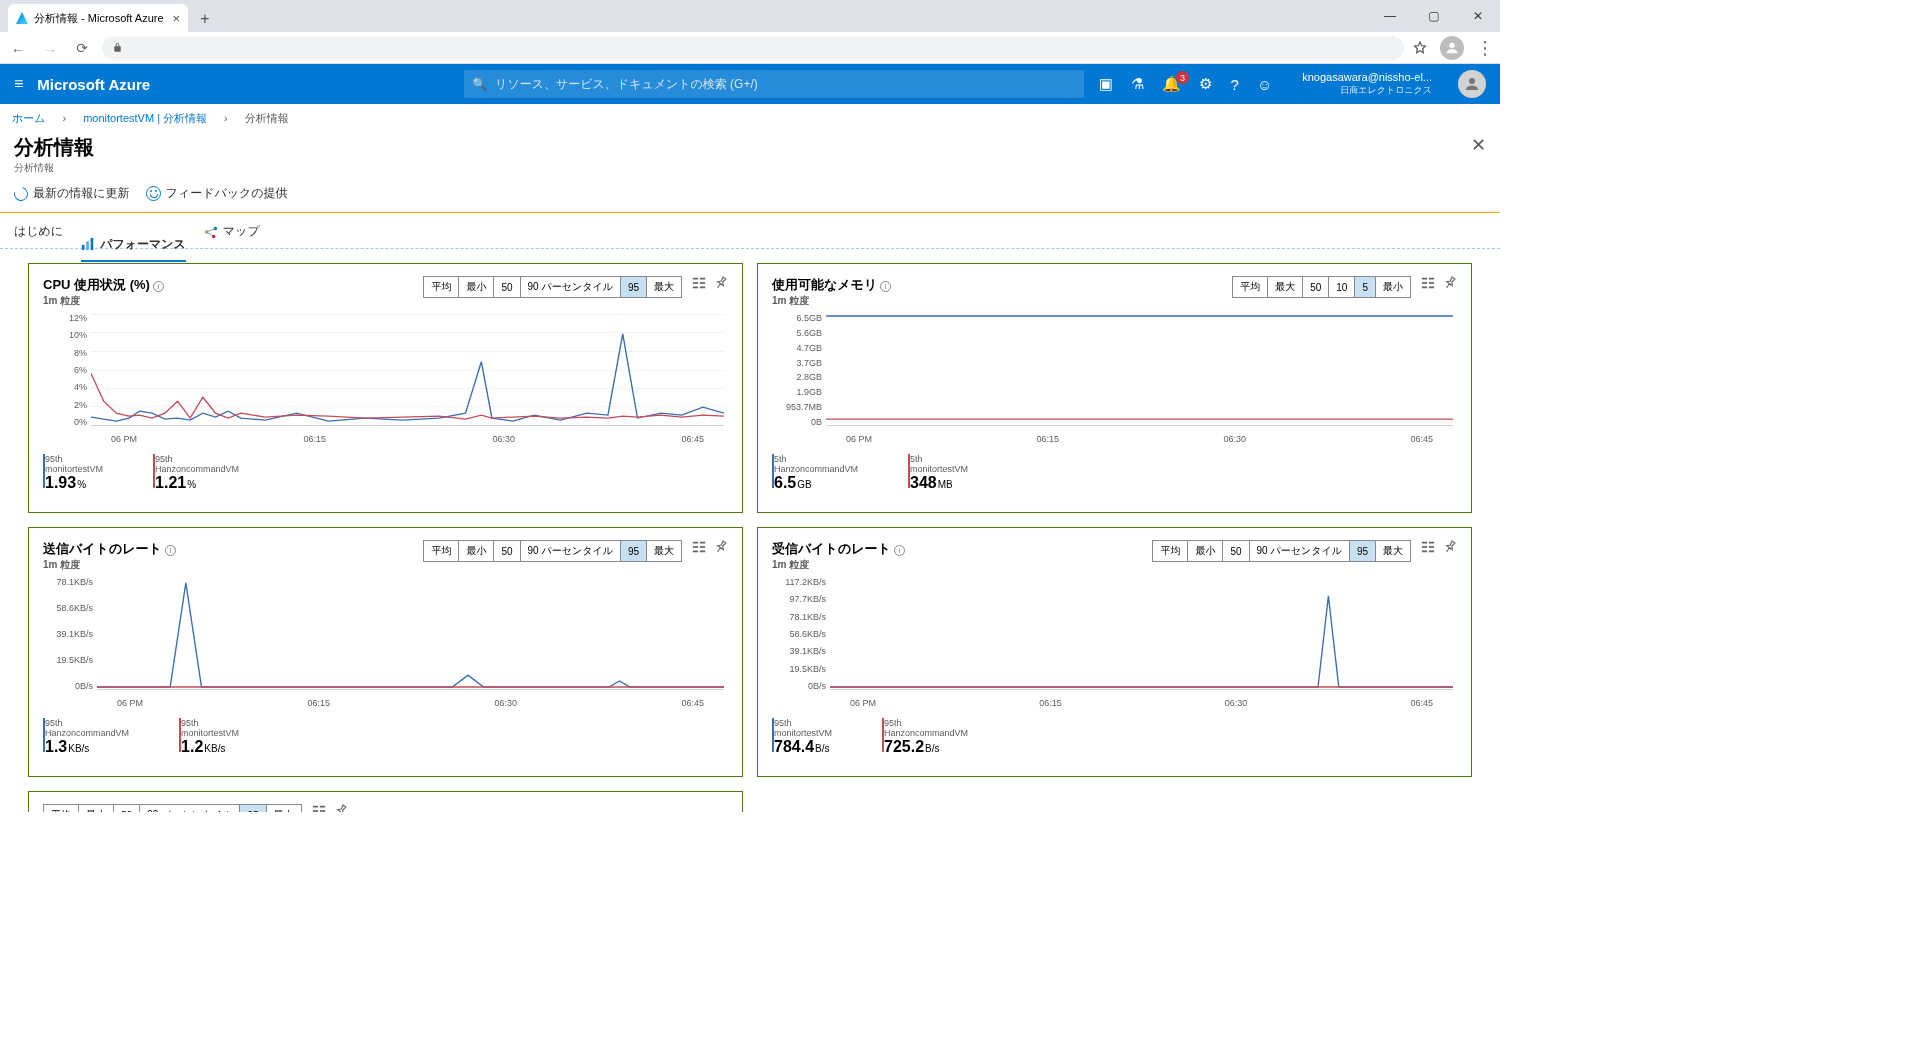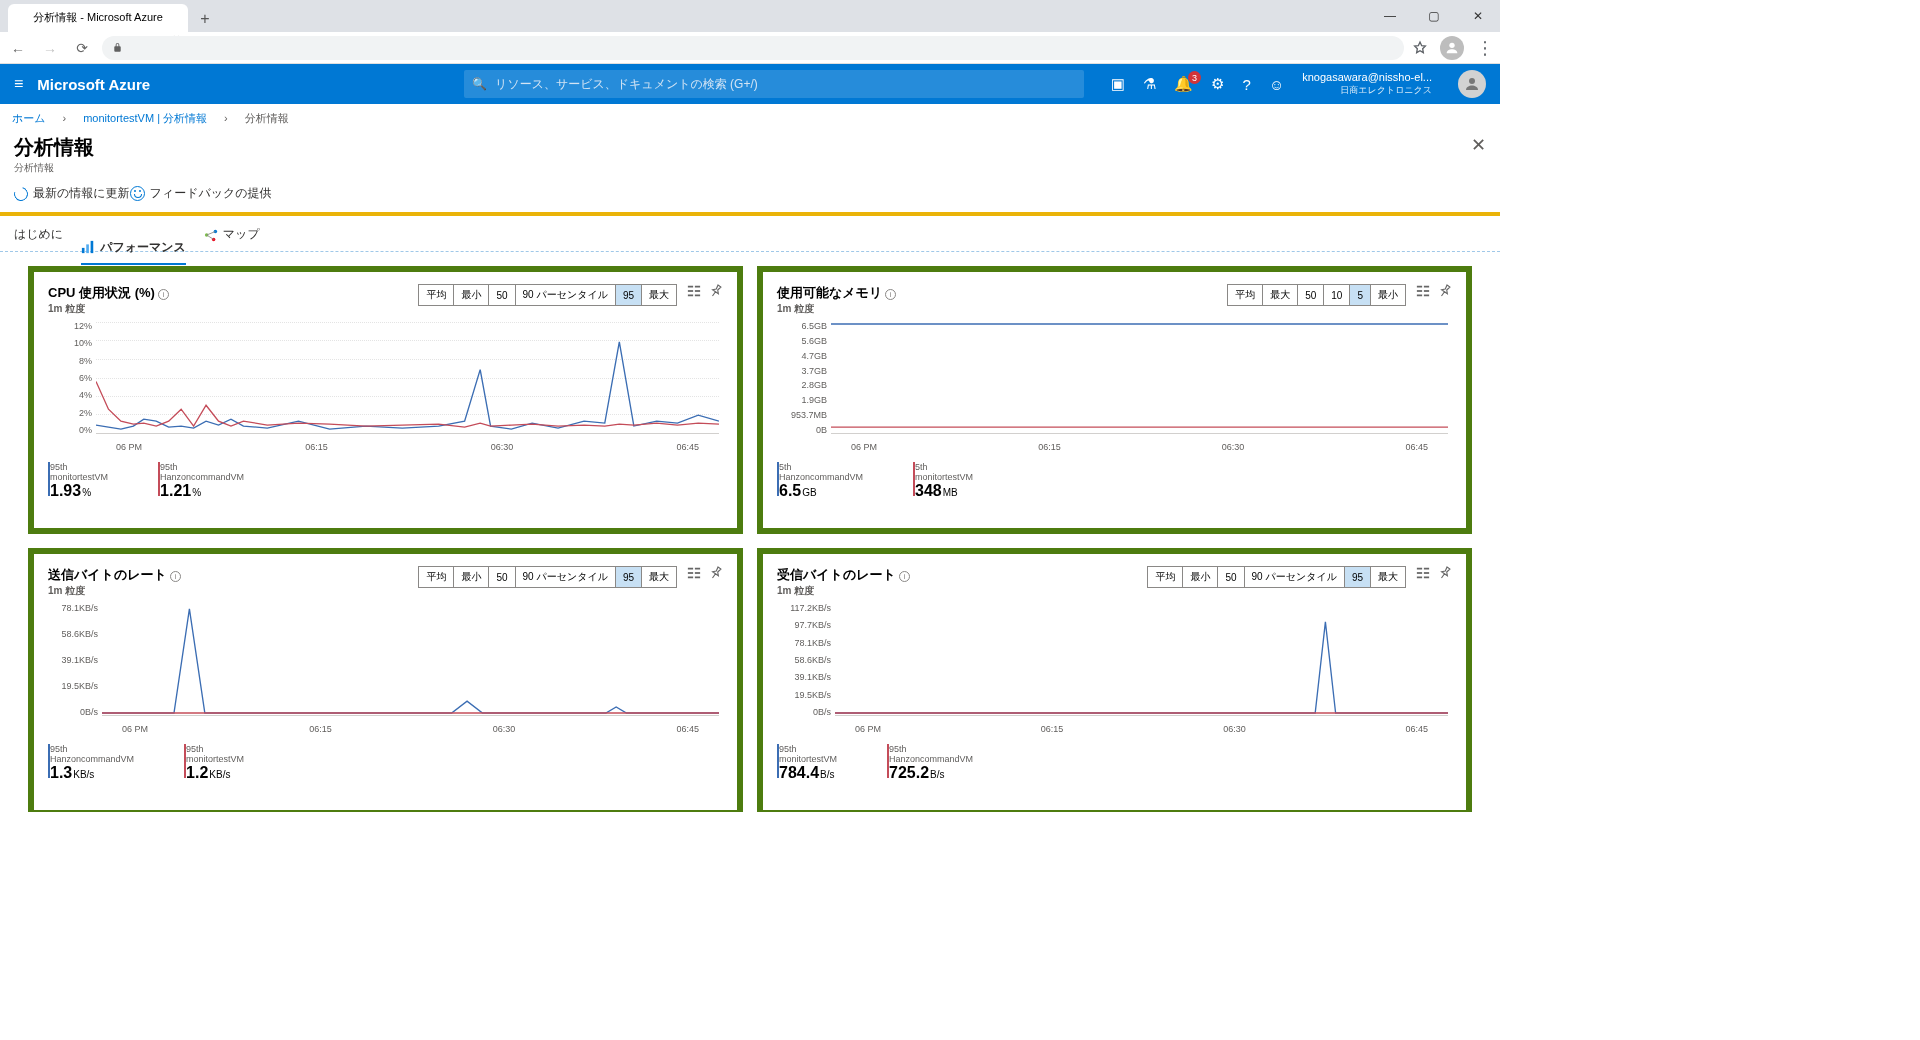--- a/index.html
+++ b/index.html
@@ -1,20 +1,20 @@
 <!DOCTYPE html>
 <html><head>
 <meta charset="utf-8">
 <style>
 * { margin:0; padding:0; box-sizing:border-box; font-family:"Segoe UI","Yu Gothic UI",Meiryo,sans-serif; }
 body { background:#fff; width:1500px; height:812px; overflow:hidden; font-size:12px; }
 
 
 .browser-top { height:32px; background:#dee1e6; display:flex; align-items:flex-end; padding-left:8px; }
-.tab { background:#fff; height:28px; width:180px; border-radius:6px 6px 0 0; display:flex; align-items:center; padding:0 8px; gap:6px; font-size:11px;flex-direction:column; }
+.tab { background:#fff; height:28px; width:180px; border-radius:6px 6px 0 0; display:flex; align-items:center; padding:0 8px; gap:6px; font-size:11px; }
 .tab .azure-logo { width:12px; height:12px; background:linear-gradient(135deg,#0078d4,#40e0ff); clip-path:polygon(50% 0,100% 100%,0 100%); }
 .tab .close { margin-left:auto; font-size:13px; color:#555; }
 .newtab { width:26px; height:26px; display:flex; align-items:center; justify-content:center; font-size:16px; color:#555; margin-left:4px; }
 .win-controls { margin-left:auto; display:flex; }
 .win-controls div { width:44px; height:32px; display:flex; align-items:center; justify-content:center; color:#333; }
 
 .url-bar { height:32px; background:#fff; border-bottom:1px solid #e0e0e0; display:flex; align-items:center; padding:0 6px; gap:8px; }
 .nav-btn { width:24px; height:24px; display:flex; align-items:center; justify-content:center; color:#666; font-size:14px; }
 .url-pill { flex:1; height:24px; background:#f1f3f4; border-radius:12px; display:flex; align-items:center; padding:0 10px; font-size:12px; color:#5f6368; gap:6px; }
 .lock-icon-svg{width:11px;height:11px;fill:#616161;}
@@ -25,52 +25,52 @@
 .more-v { font-size:18px; }
 
 
 .az-header { height:40px; background:#0078d4; display:flex; align-items:center; color:#fff; padding:0 14px; gap:14px; }
 .burger { font-size:16px; }
 .brand { font-size:15px; font-weight:600; }
 .az-search { margin-left:300px; flex:0 0 620px; height:28px; background:rgba(255,255,255,.15); border-radius:2px; display:flex; align-items:center; padding:0 8px; gap:8px; color:#d3e4f4; font-size:12px; }
 .az-icons { margin-left:auto; display:flex; gap:18px; align-items:center; font-size:15px; position:relative; }
 .bell-wrap { position:relative; }
 .bell-badge { position:absolute; top:-4px; right:-8px; background:#d13438; color:#fff; font-size:9px; width:13px; height:13px; border-radius:50%; display:flex; align-items:center; justify-content:center; }
-.user-block { display:flex; flex-direction:column; align-items:flex-end; font-size:11px; line-height:13px; margin-left:0; }
+.user-block { display:flex; flex-direction:column; align-items:flex-end; font-size:11px; line-height:13px; margin-left:12px; }
 .user-avatar { width:28px; height:28px; border-radius:50%; background:#d2d2d2; margin-left:8px; display:flex; align-items:center; justify-content:center;}
 .user-avatar svg{width:18px;height:18px;fill:#777;}
 
 
 .breadcrumb { height:28px; display:flex; align-items:center; padding:0 12px; font-size:11px; gap:17px; color:#605e5c; }
 .breadcrumb a { color:#0078d4; text-decoration:none; }
 
 
 .page-title-row { padding:2px 14px 6px; display:flex; align-items:flex-start; }
 .page-title { font-size:20px; font-weight:600; }
 .page-sub { font-size:10px; color:#605e5c; }
 .close-panel { margin-left:auto; font-size:18px; color:#605e5c; }
 
 
-.cmd-bar { padding:4px 14px 10px; display:flex; font-size:12px; border-bottom:4px solid #eab308; }
+.cmd-bar { padding:4px 14px 10px; display:flex; gap:16px; font-size:12px; border-bottom:1px solid #eab308; }
 .cmd-item { display:flex; align-items:center; gap:5px; color:#323130; }
 .refresh-ic { width:14px; height:14px; border:1.5px solid #0078d4; border-radius:50%; border-top-color:transparent; transform:rotate(-30deg); }
 .face-ic{width:15px;height:15px;border:1.2px solid #0078d4;border-radius:50%;position:relative;}
 .face-ic:before{content:"";position:absolute;width:2px;height:2px;background:#0078d4;border-radius:50%;top:3px;left:3px;box-shadow:5px 0 0 #0078d4;}
 .face-ic:after{content:"";position:absolute;width:6px;height:3px;border:1px solid #0078d4;border-top:0;border-radius:0 0 6px 6px;bottom:2px;left:3px;}
 
 
 .tabs-row { padding:0 14px; display:flex; gap:18px; font-size:12px; border-bottom:1px dashed #a0c8e8; height:34px; align-items:center; margin-top:2px;}
 .tab-item { display:flex; align-items:center; gap:5px; height:100%; color:#323130; }
 .tab-item.active { border-bottom:2px solid #0078d4; font-weight:600;margin-top:27px; }
 .tab-ic { width:14px; height:14px; }
 
 
 .content { padding:14px 28px 0; height:590px; overflow-y:scroll; position:relative; }
 .cards-grid { display:grid; grid-template-columns:1fr 1fr; gap:14px; }
-.card { border:6px solid #4d7c0f; background:#fff; padding:12px 14px 28px; }
+.card { border:1px solid #4d7c0f; background:#fff; padding:12px 14px 20px; }
 .card-head { display:flex; }
 .card-head-left { flex:1; }
 .card-title { font-size:13px; font-weight:600; }
 .info-ic{display:inline-flex; width:11px;height:11px;border:1px solid #8a8886;border-radius:50%;color:#8a8886;font-size:8px;align-items:center;justify-content:center;margin-left:3px;}
 .card-sub { font-size:10px; color:#605e5c; font-weight:600; }
 .seg { display:flex; border:1px solid #8a8886; height:22px; font-size:10px; }
 .seg button { border:0; border-right:1px solid #8a8886; background:#fff; padding:0 7px; font-size:10px; }
 .seg button:last-child{border-right:0;}
 .seg button.active { background:#c7e0f4; }
 .card-actions { display:flex; gap:8px; margin-left:10px; align-items:flex-start; color:#605e5c; }

